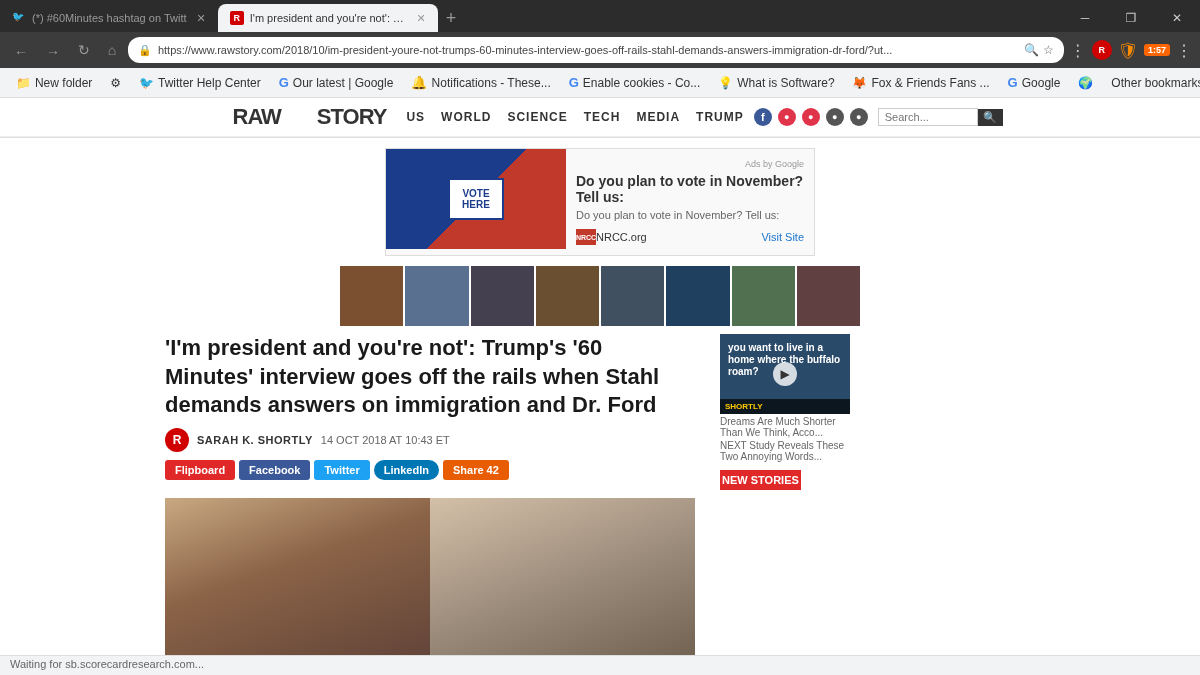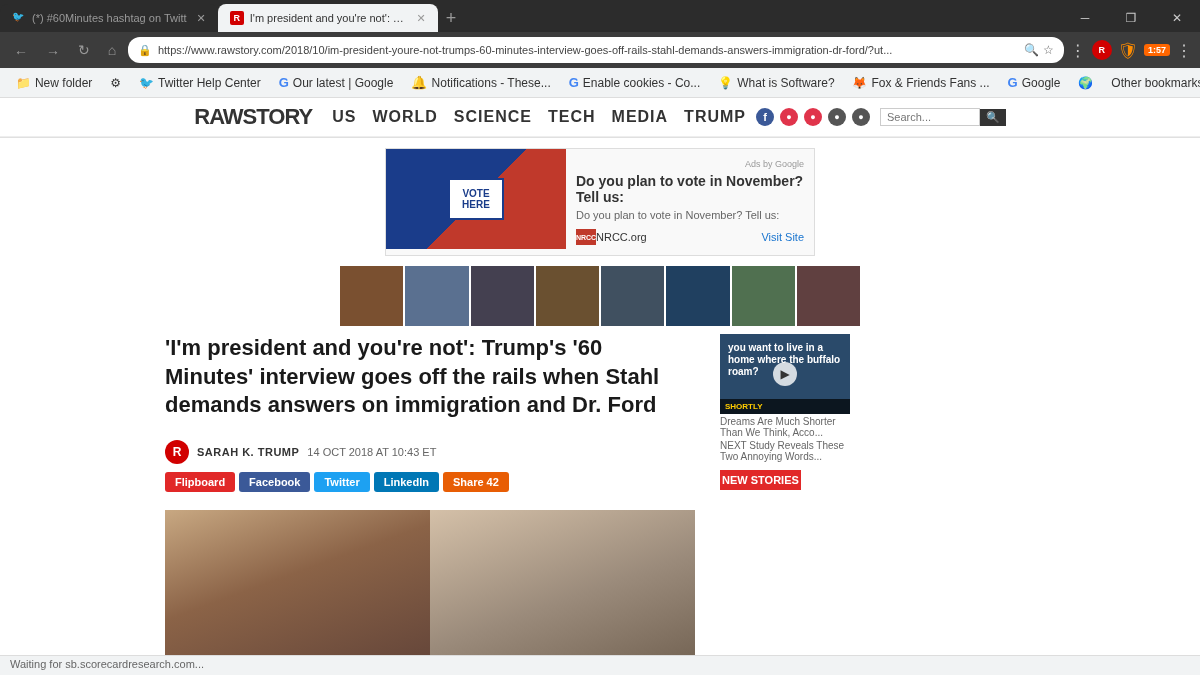--- a/index.html
+++ b/index.html
@@ -25,22 +25,22 @@
     .bookmarks-bar { background: #f1f3f4; border-bottom: 1px solid #ddd; display: flex; align-items: center; padding: 2px 8px; height: 30px; gap: 2px; overflow: hidden; }
     .bookmark-item { display: flex; align-items: center; gap: 4px; padding: 2px 8px; border-radius: 4px; font-size: 12px; color: #333; cursor: pointer; white-space: nowrap; }
     .other-bookmarks { margin-left: auto; }
 
     
     .page-content { background: #fff; overflow: hidden; height: calc(675px - 98px); }
 
     
     .rs-header { background: #fff; border-bottom: 1px solid #e0e0e0; }
     .rs-logo { font-size: 22px; font-weight: 900; color: #d10000; letter-spacing: -1px; }
-    .rs-logo span { color: #333; }
-    .rs-nav-item { cursor: pointer; color: #333; font-size: 16px; font-weight: bold; letter-spacing: 1px; }
+    .rs-logo span { color: #333; margin-left: 36px; }
+    .rs-nav-item { cursor: pointer; color: #333; font-size: 12px; font-weight: bold; letter-spacing: 1px; }
     .rs-social { display: flex; gap: 6px; align-items: center; margin-left: 10px; }
     .rs-social-icon { width: 18px; height: 18px; border-radius: 50%; display: flex; align-items: center; justify-content: center; font-size: 10px; color: #fff; }
     .rs-search { display: flex; align-items: center; margin-left: 10px; }
     .rs-search input { border: 1px solid #ccc; padding: 2px 6px; font-size: 11px; width: 100px; }
     .rs-search-btn { background: #333; color: #fff; border: none; padding: 2px 6px; font-size: 11px; cursor: pointer; }
 
     
     .main-area { display: flex; max-width: 900px; margin: 0 auto; padding: 10px 15px; }
 
     
@@ -63,33 +63,33 @@
     .thumb-item:nth-child(1) { background: #7a6040; }
     .thumb-item:nth-child(2) { background: #5a7090; }
     .thumb-item:nth-child(3) { background: #404050; }
     .thumb-item:nth-child(4) { background: #6a5030; }
     .thumb-item:nth-child(5) { background: #3a5060; }
     .thumb-item:nth-child(6) { background: #204060; }
     .thumb-item:nth-child(7) { background: #507050; }
     .thumb-item:nth-child(8) { background: #604040; }
 
     
-    .article-title { font-size: 22px; font-weight: bold; color: #1a1a1a; line-height: 1.3; margin-bottom: 20px; }
+    .article-title { font-size: 22px; font-weight: bold; color: #1a1a1a; line-height: 1.3; margin-bottom: 8px; }
     .article-meta { display: flex; align-items: center; gap: 8px; margin-bottom: 8px; }
     .author-icon { width: 24px; height: 24px; background: #d10000; border-radius: 50%; display: flex; align-items: center; justify-content: center; color: #fff; font-size: 12px; font-weight: bold; }
     .author-name { font-size: 11px; font-weight: bold; color: #333; letter-spacing: 0.5px; }
     .article-date { font-size: 11px; color: #666; }
 
     
     .share-bar { display: flex; gap: 4px; margin-bottom: 18px; }
     .share-btn { display: flex; align-items: center; gap: 4px; padding: 4px 10px; border: none; border-radius: 3px; font-size: 11px; font-weight: bold; color: #fff; cursor: pointer; }
     .share-btn.flipboard { background: #e12828; }
     .share-btn.facebook { background: #3b5998; }
     .share-btn.twitter { background: #1da1f2; }
-    .share-btn.linkedin { background: #0077b5; }
+    .share-btn.linkedin { background: #0077b5; border-radius: 10px; }
     .share-btn.share { background: #e85d04; }
     .article-left { flex: 1; }
     .main-image { width: 100%; height: 180px; background: #888; position: relative; overflow: hidden; display: flex; }
     .img-trump { width: 50%; height: 100%; background: linear-gradient(135deg, #8B7355 0%, #5D4E37 100%); }
     .img-stahl { width: 50%; height: 100%; background: linear-gradient(135deg, #9B8B7B 0%, #6B5B4B 100%); display: flex; flex-direction: column; justify-content: flex-end; }
     .img-caption { font-size: 9px; color: #666; margin-top: 3px; }
 
     
     .article-right { width: 130px; }
     .video-thumb { width: 130px; height: 80px; background: #2a4a6a; position: relative; overflow: hidden; }
@@ -259,21 +259,21 @@
   </div>
 
   <div class="main-area" style="max-width:900px; margin: 0 auto; padding: 0 15px; display:flex; gap:15px;">
     <div class="article-left" style="flex:1; max-width:530px;">
       <h1 class="article-title">'I'm president and you're not': Trump's '60 Minutes' interview goes off the rails when Stahl demands answers on immigration and Dr. Ford</h1>
 
       <div class="article-meta">
         <div class="author-icon">
           <span>R</span>
         </div>
-        <span class="author-name">SARAH K. TRUMP</span>
+        <span class="author-name">SARAH K. SHORTLY</span>
         <span class="article-date">14 OCT 2018 AT 10:43 ET</span>
       </div>
 
       <div class="share-bar">
         <button class="share-btn flipboard">Flipboard</button>
         <button class="share-btn facebook">Facebook</button>
         <button class="share-btn twitter">Twitter</button>
         <button class="share-btn linkedin">LinkedIn</button>
         <button class="share-btn share">Share  42</button>
       </div>

